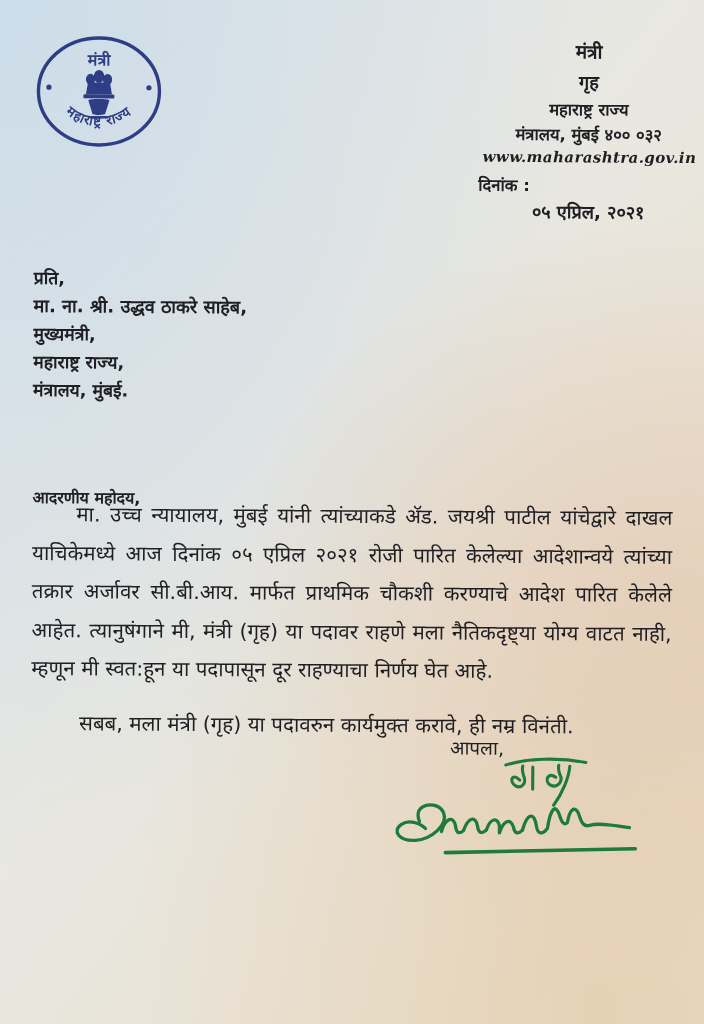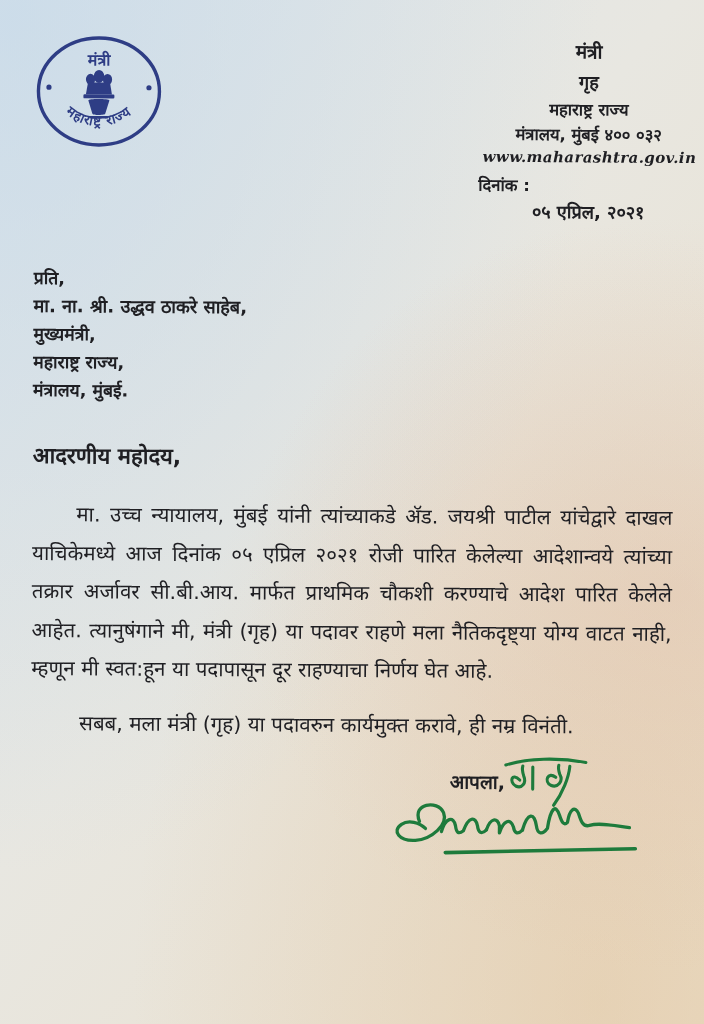--- a/index.html
+++ b/index.html
@@ -30,28 +30,28 @@
   .hdr-addr{font-size:16.5px;font-weight:600;margin-bottom:3px;}
   .hdr-web{font-size:15px;font-weight:bold;font-style:italic;font-family:"DejaVu Serif",serif;letter-spacing:.4px;margin-bottom:7px;}
   .hdr-datelabel{font-size:16.5px;font-weight:600;text-align:left;padding-left:40px;margin-bottom:3px;}
   .hdr-dateval{font-size:18px;font-weight:bold;}
 
   
   .to{position:absolute;left:33px;top:266px;font-size:17.5px;font-weight:600;line-height:28px;}
   .to .name{font-size:18px;font-weight:bold;}
 
   
-  .greet{position:absolute;left:33px;top:441px;font-size:22px;font-weight:600;}
+  .greet{position:absolute;left:33px;top:488px;font-size:16px;font-weight:600;}
   .para1{position:absolute;left:33px;top:497px;width:640px;font-size:20.5px;font-weight:500;
          line-height:38.5px;text-align:justify;text-indent:44px;}
   .para2{position:absolute;left:33px;top:706px;width:640px;font-size:20.5px;font-weight:500;
          line-height:38px;text-indent:48px;}
 
   
-  .regards{position:absolute;left:452px;top:768px;font-size:19px;font-weight:700;}
+  .regards{position:absolute;left:452px;top:734px;font-size:19px;font-weight:400;}
   .sig-initial{position:absolute;left:502px;top:748px;width:92px;height:62px;}
   .sig-main{position:absolute;left:388px;top:795px;width:266px;height:64px;}
   .signame{position:absolute;left:399px;top:855px;font-size:19px;font-weight:bold;}
 </style>
 </head>
 <body>
 
 <div class="page">
   <div class="sheet">
 

